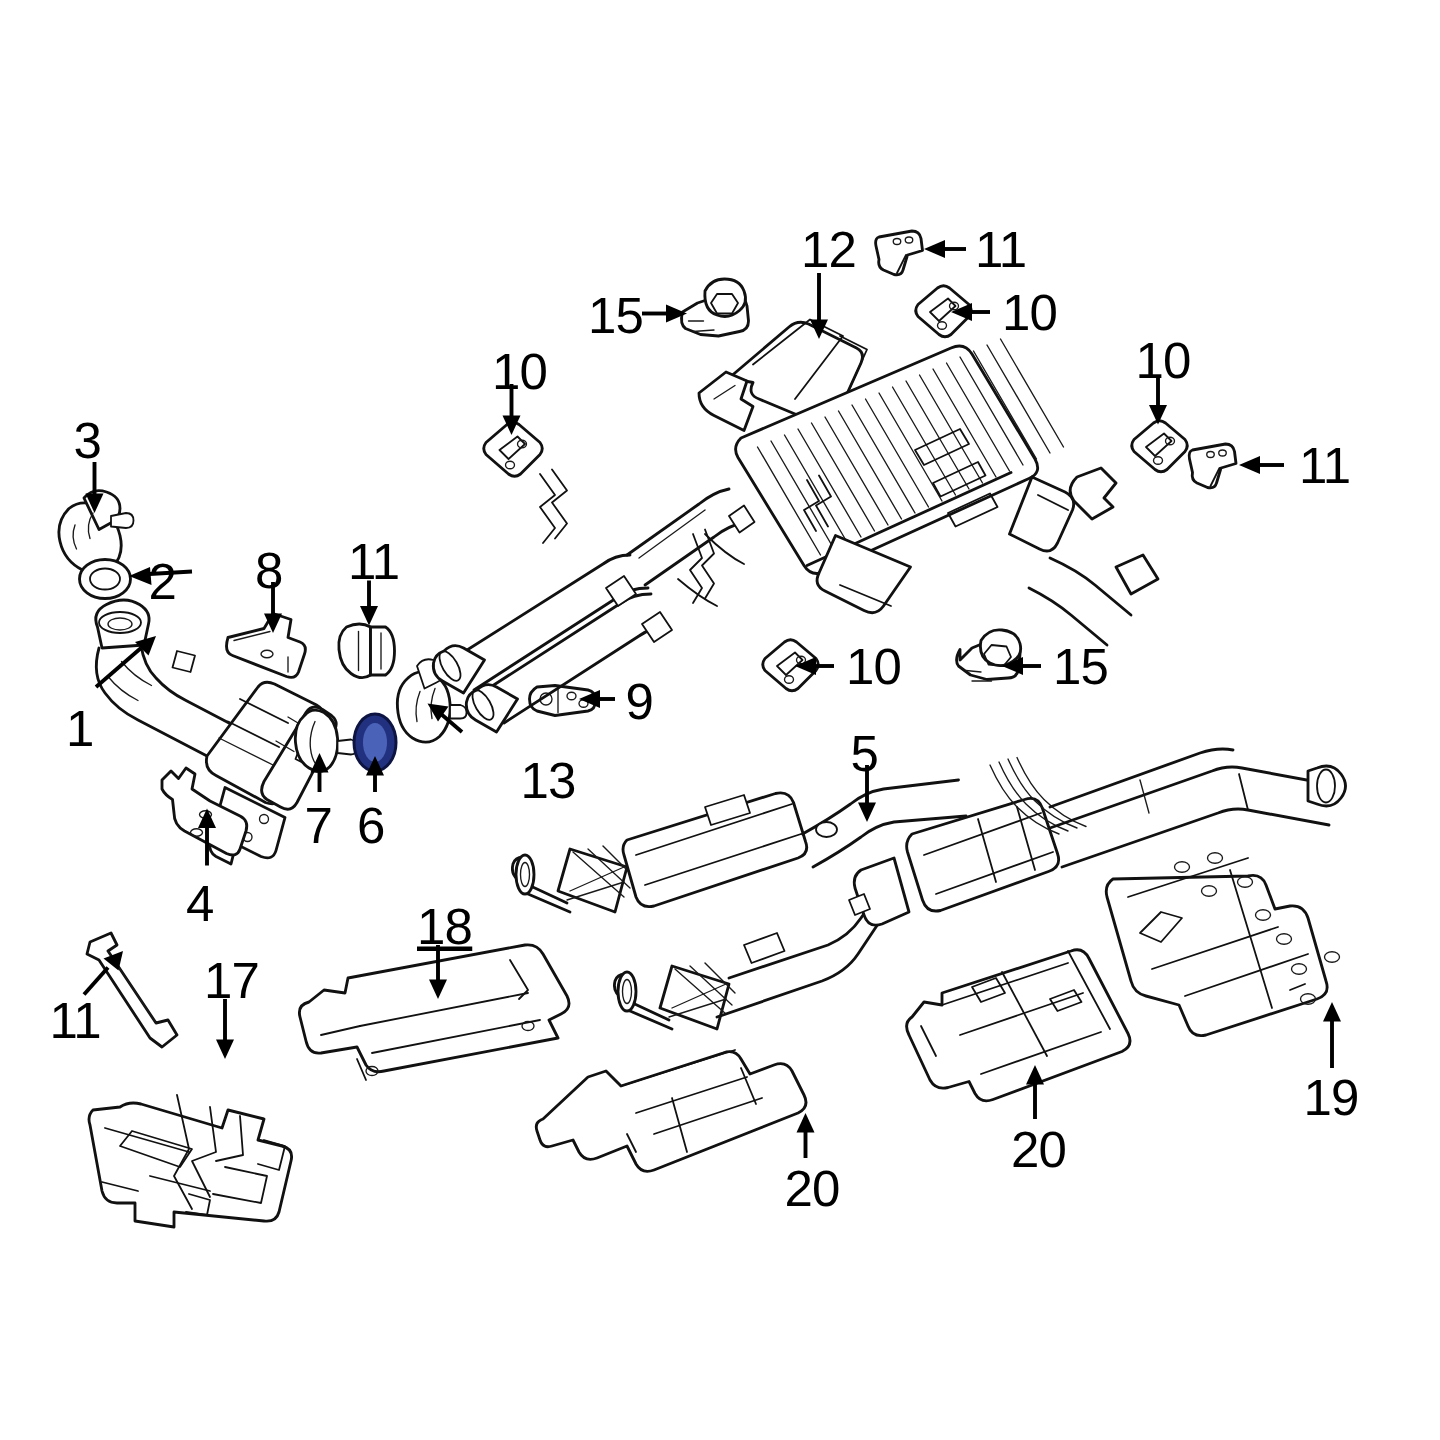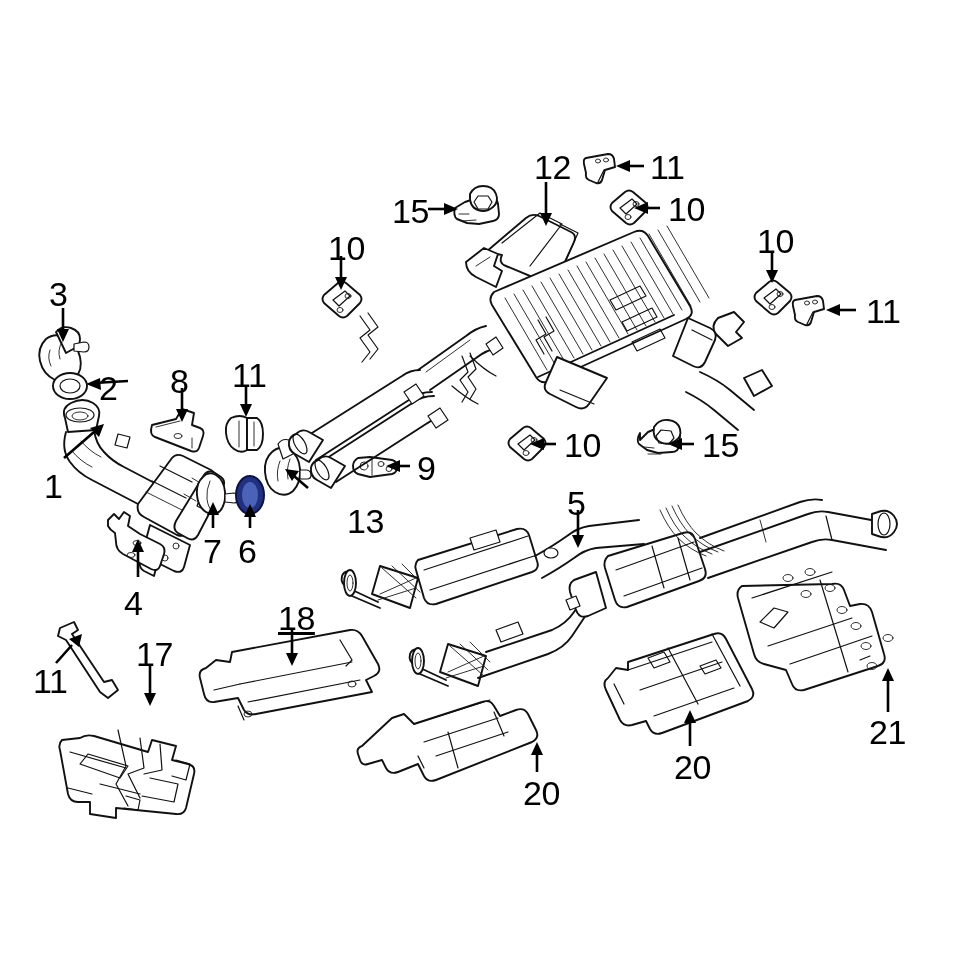--- a/index.html
+++ b/index.html
@@ -508,20 +508,20 @@
   <div class="callout" style="left:650px; top:150px;">11</div>
   <div class="callout" style="left:534px; top:150px;">12</div>
   <div class="callout" style="left:303px; top:504px;margin-left:44px;">13</div>
   <div class="callout" style="left:232px; top:358px;">11</div>
   <div class="callout" style="left:392px; top:194px;">15</div>
   <div class="callout" style="left:33px;  top:664px;">11</div>
   <div class="callout" style="left:136px; top:637px;">17</div>
   <div class="callout" style="left:278px; top:601px;text-decoration:underline;">18</div>
   <div class="callout" style="left:523px; top:776px;">20</div>
   <div class="callout" style="left:674px; top:750px;">20</div>
-  <div class="callout" style="left:869px; top:715px;">21</div>
+  <div class="callout" style="left:869px; top:715px;">19</div>
   <div class="callout" style="left:668px; top:192px;">10</div>
   <div class="callout" style="left:757px; top:224px;">10</div>
   <div class="callout" style="left:866px; top:294px;">11</div>
   <div class="callout" style="left:564px; top:428px;">10</div>
   <div class="callout" style="left:702px; top:428px;">15</div>
 
 </div>
 
 </body></html>

